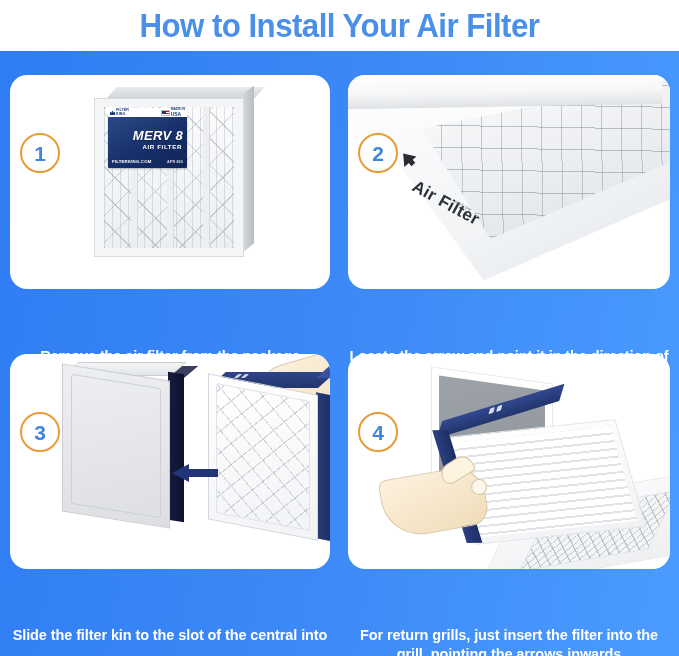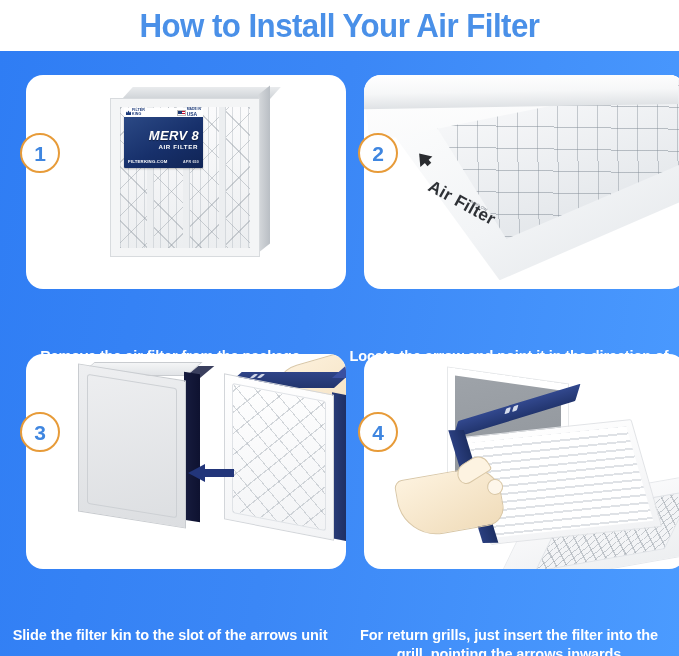--- a/index.html
+++ b/index.html
@@ -36,21 +36,20 @@
     position:absolute;left:0;top:51px;width:679px;height:605px;
     background:linear-gradient(100deg,#2f7df4 0%,#3b87f6 45%,#4b9bff 100%);
     overflow:hidden;
   }
   
   .card{
     position:absolute;
     background:#ffffff;
     border-radius:17px;
     overflow:hidden;
-    margin-left:16px;
   }
   .card.c1{left:10px;top:24px;width:320px;height:214px;}
   .card.c2{left:348px;top:24px;width:322px;height:214px;}
   .card.c3{left:10px;top:303px;width:320px;height:215px;}
   .card.c4{left:348px;top:303px;width:322px;height:215px;}
 
   .badge{
     position:absolute;
     width:40px;height:40px;border-radius:50%;
     background:#ffffff;
@@ -440,21 +439,21 @@
             </div>
         </div>
 
         <div class="arrow3">
           <span class="shaft"></span>
           <span class="head"></span>
         </div>
       </div>
     </div>
     <div class="badge b3">3</div>
-    <div class="caption p3">Slide the filter kin to the slot of the arrows unit</div>
+    <div class="caption p3">Slide the filter kin to the slot of the central into</div>
 
     <div class="card c4">
       <div class="scene">
         <div class="duct">
           <div class="duct-in"></div>
         </div>
         <div class="ceiling"></div>
         <div class="ceil-vent"></div>
         <div class="grill"></div>
         <div class="f4">

